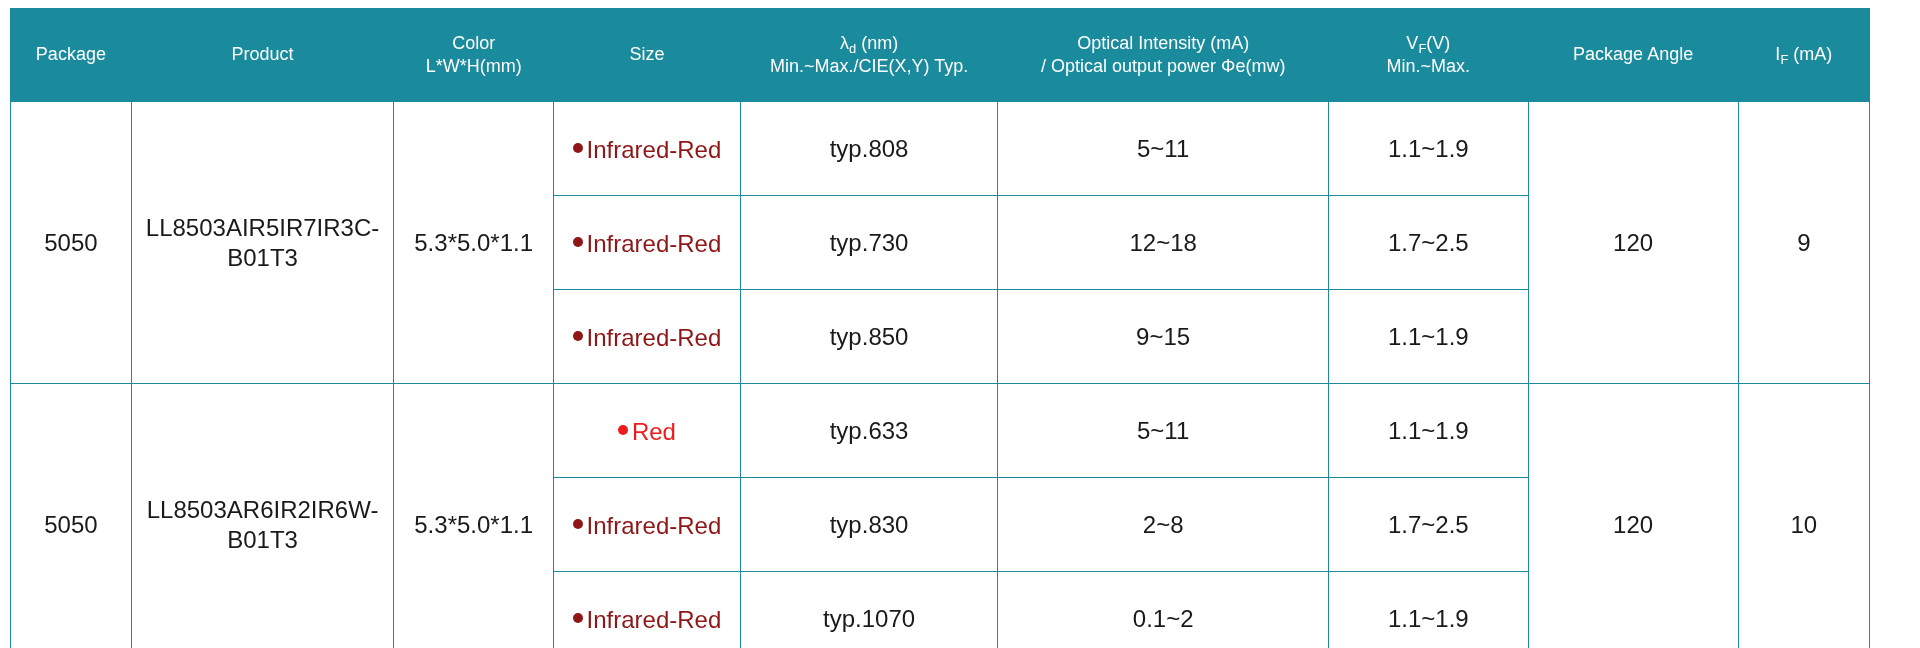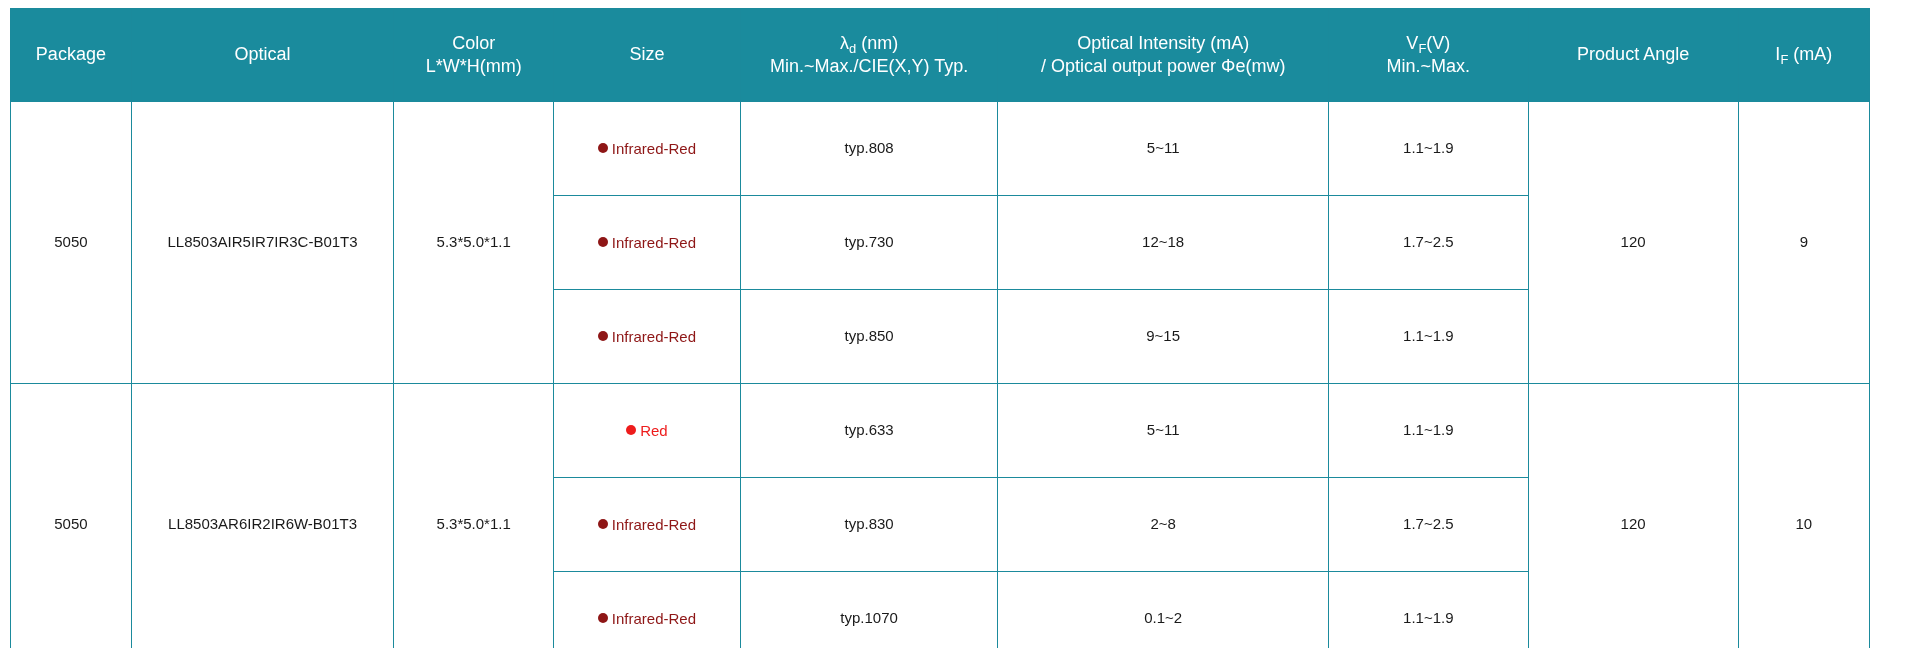--- a/index.html
+++ b/index.html
@@ -25,21 +25,21 @@
     table-layout: fixed;
     width: 1860px;
     margin-left: 4px;
   }
   table.spec th,
   table.spec td {
     border: 1px solid #1b8a9c;
     text-align: center;
     vertical-align: middle;
     color: #1a1a1a;
-    font-size: 15px;
+    font-size: 24px;
     font-weight: 400;
     padding: 4px 6px;
     line-height: 1.25;
   }
   table.spec thead th {
     background: #1a8b9d;
     color: #ffffff;
     font-size: 19px;
     font-weight: 400;
     height: 80px;
@@ -105,21 +105,21 @@
       <col class="c-vf">
       <col class="c-angle">
       <col class="c-if">
     </colgroup>
     <thead>
       <tr>
         <th>
           <span class="sub">Package</span>
         </th>
         <th>
-          <span class="sub">Optical</span>
+          <span class="sub">Product</span>
         </th>
         <th>
           <span class="sub">Color</span>
           <span class="sub">L*W*H(mm)</span>
         </th>
         <th>
           <span class="sub">Size</span>
         </th>
         <th>
           <span class="sub">λ<sub>d</sub> (nm)</span>
@@ -127,21 +127,21 @@
         </th>
         <th>
           <span class="sub">Optical Intensity (mA)</span>
           <span class="sub">/ Optical output power  Φe(mw)</span>
         </th>
         <th>
           <span class="sub">V<sub>F</sub>(V)</span>
           <span class="sub">Min.~Max.</span>
         </th>
         <th>
-          <span class="sub">Product Angle</span>
+          <span class="sub">Package Angle</span>
         </th>
         <th>
           <span class="sub">I<sub>F</sub> (mA)</span>
         </th>
       </tr>
     </thead>
     <tbody>
         <tr>
           <td class="tall" rowspan="3">5050</td>
           <td rowspan="3">LL8503AIR5IR7IR3C-B01T3</td>

